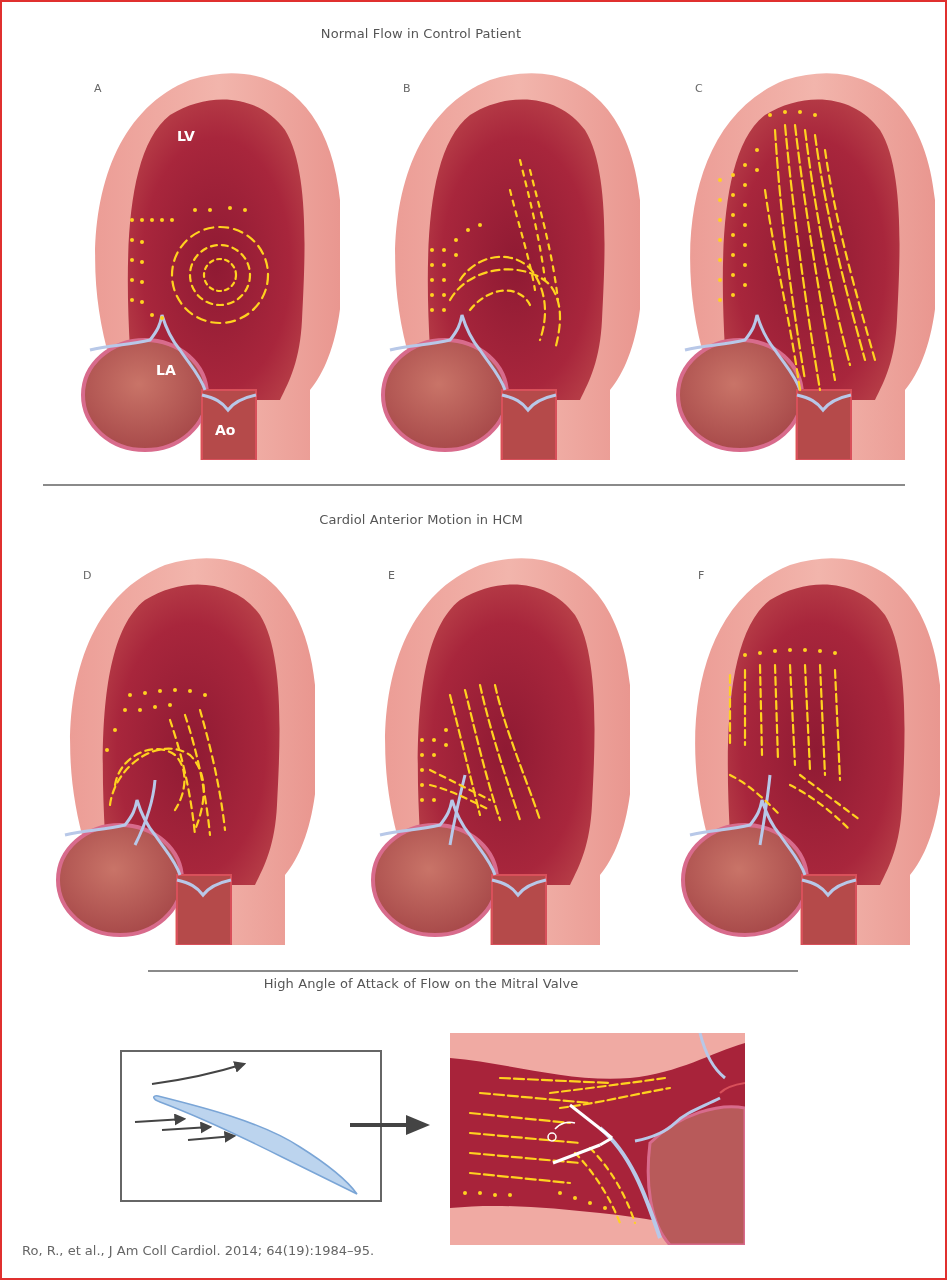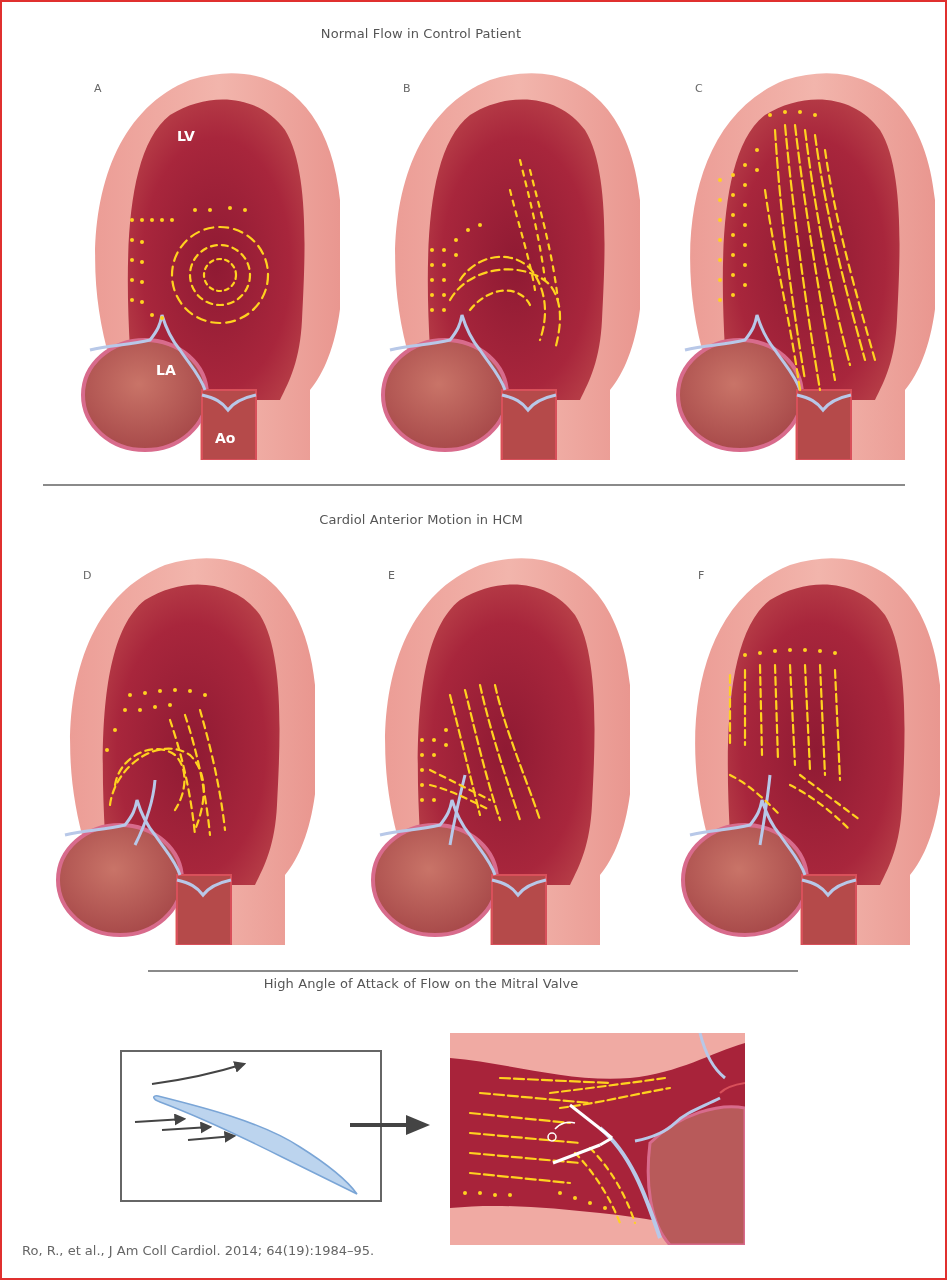--- a/index.html
+++ b/index.html
@@ -79,21 +79,21 @@
           <circle cx="72" cy="222" r="2"></circle>
           <circle cx="62" cy="240" r="2"></circle>
           <circle cx="72" cy="242" r="2"></circle>
           <circle cx="82" cy="255" r="2"></circle>
           <circle cx="92" cy="258" r="2"></circle>
       </g>
     </g>
   </svg>
   <div class="chamber-label" style="left:107px;top:68px;">LV</div>
   <div class="chamber-label" style="left:56px;top:302px;margin-left:30px;">LA</div>
-  <div class="chamber-label" style="left:145px;top:370px;text-align:right;">Ao</div>
+  <div class="chamber-label" style="left:145px;top:362px;text-align:right;">Ao</div>
 </div>
 
 <div class="panel" style="left:370px;top:60px;width:270px;height:400px;">
   <div class="panel-label" style="left:33px;top:22px;">B</div>
   <svg width="270" height="400" viewBox="0 0 270 400">
     <use href="#heart"></use>
     <g stroke="#ffd21f" stroke-width="2.2" stroke-linecap="round" fill="none">
       <path d="M90,220 C110,190 150,190 165,215 C180,240 175,265 170,280" stroke-dasharray="8 5"></path>
       <path d="M80,240 C100,205 155,200 180,225 C195,245 190,270 185,290" stroke-dasharray="8 5"></path>
       <path d="M100,250 C120,225 150,225 160,245" stroke-dasharray="6 5"></path>

